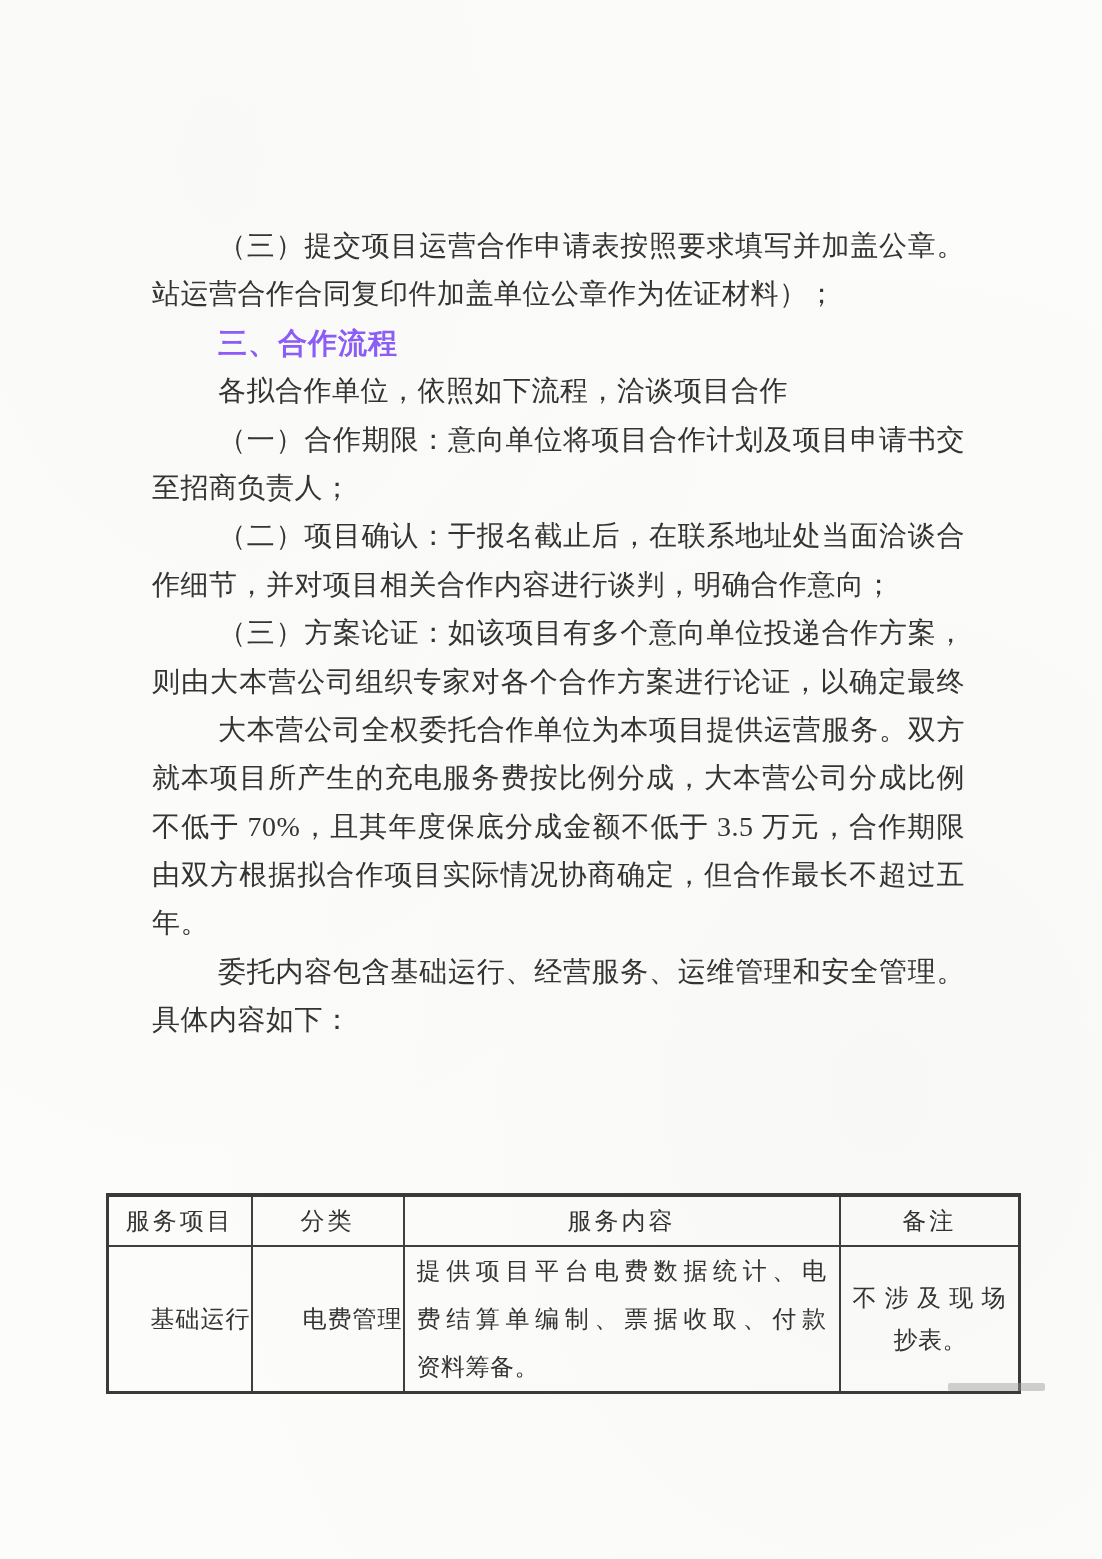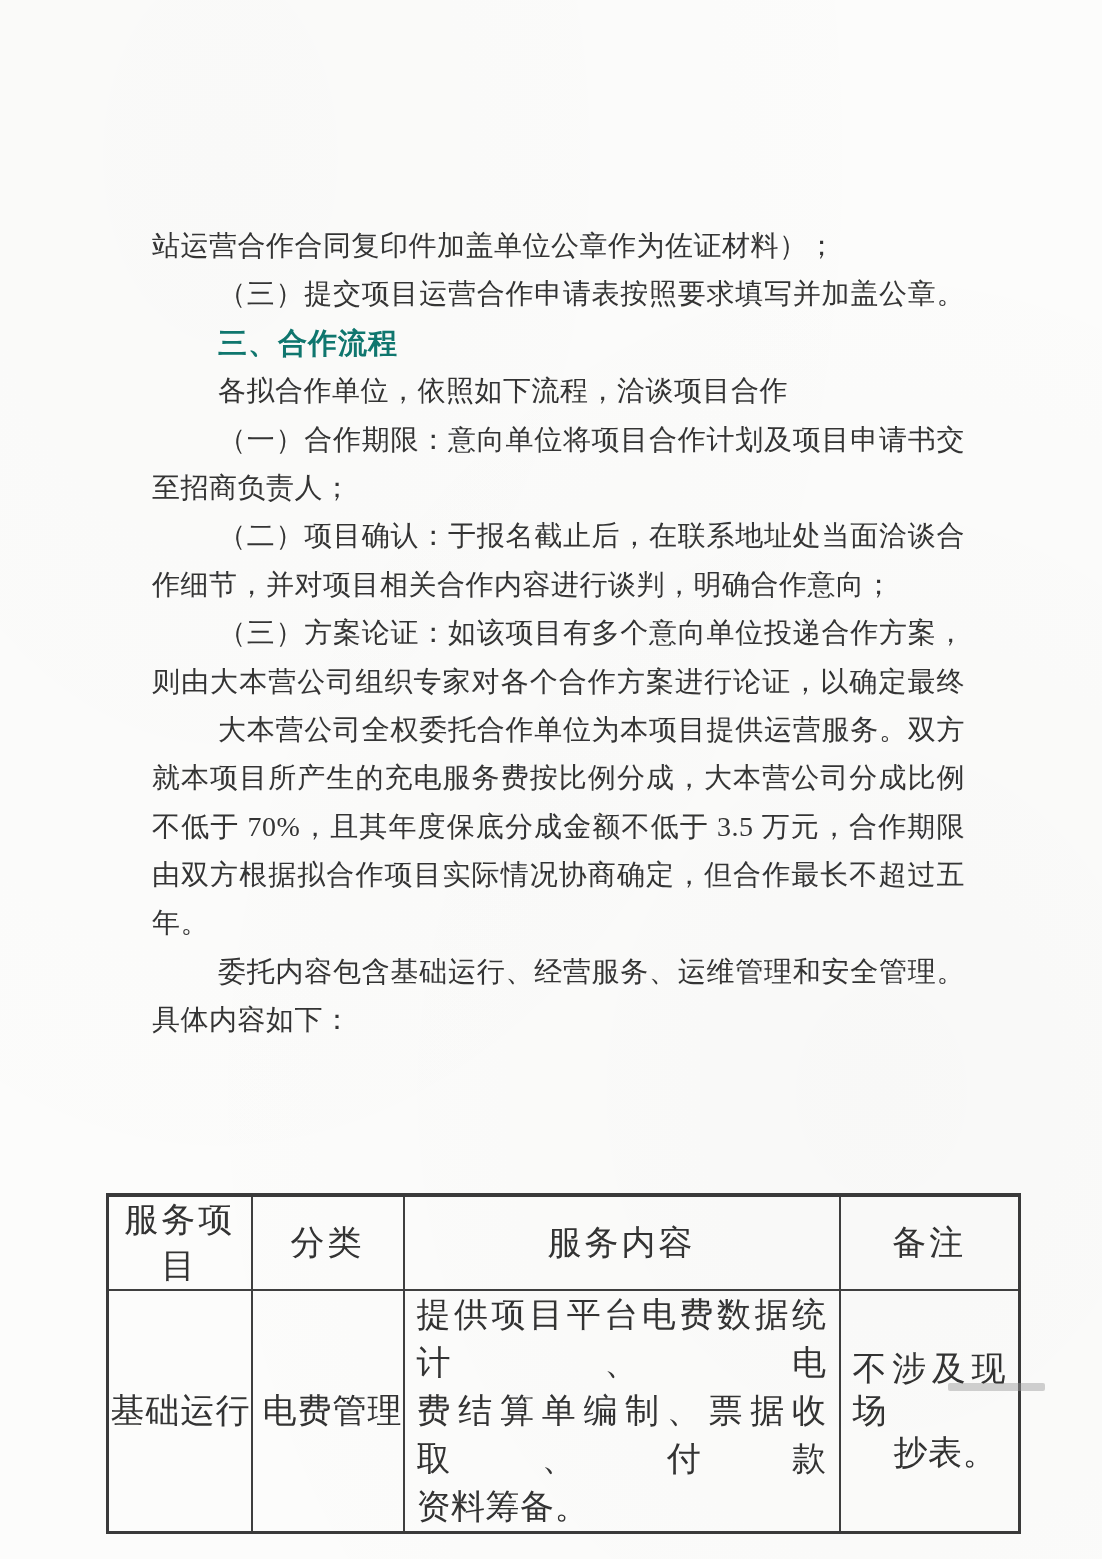--- a/index.html
+++ b/index.html
@@ -30,29 +30,29 @@
     letter-spacing: 0.5px;
     white-space: normal;
   }
   .indent { text-indent: 66px; }
   .just { text-align: justify; text-align-last: justify; }
   .heading {
     font-family: "Liberation Sans", sans-serif;
     font-weight: 700;
     font-size: 29px;
     letter-spacing: 1px;
-    color: #0f766e;
+    color: #8b5cf6;
   }
   .doc-table {
     position: absolute;
     left: 106px; top: 1193px;
     width: 912px;
     border-collapse: collapse;
     table-layout: fixed;
-    font-size: 34px;
+    font-size: 24px;
     color: #333;
     border: 3px solid #3a3a3a;
     border-top-width: 4px;
   }
   .doc-table th, .doc-table td {
     border: 2px solid #3f3f3f;
     font-weight: normal;
     vertical-align: middle;
     padding: 0;
   }
@@ -87,22 +87,22 @@
     opacity: 0.45;
     border-radius: 2px;
   }
 </style>
 </head>
 <body>
 
 <div class="page-surface"></div>
 
 <div class="text-block">
+  <div class="line indent just">（三）提交项目运营合作申请表按照要求填写并加盖公章。</div>
   <div class="line">站运营合作合同复印件加盖单位公章作为佐证材料）；</div>
-  <div class="line indent just">（三）提交项目运营合作申请表按照要求填写并加盖公章。</div>
   <div class="line indent heading">三、合作流程</div>
   <div class="line indent">各拟合作单位，依照如下流程，洽谈项目合作</div>
   <div class="line indent just">（一）合作期限：意向单位将项目合作计划及项目申请书交</div>
   <div class="line">至招商负责人；</div>
   <div class="line indent just">（二）项目确认：于报名截止后，在联系地址处当面洽谈合</div>
   <div class="line">作细节，并对项目相关合作内容进行谈判，明确合作意向；</div>
   <div class="line indent just">（三）方案论证：如该项目有多个意向单位投递合作方案，</div>
   <div class="line just">则由大本营公司组织专家对各个合作方案进行论证，以确定最终</div>
   <div class="line indent just">大本营公司全权委托合作单位为本项目提供运营服务。双方</div>
   <div class="line just">就本项目所产生的充电服务费按比例分成，大本营公司分成比例</div>

